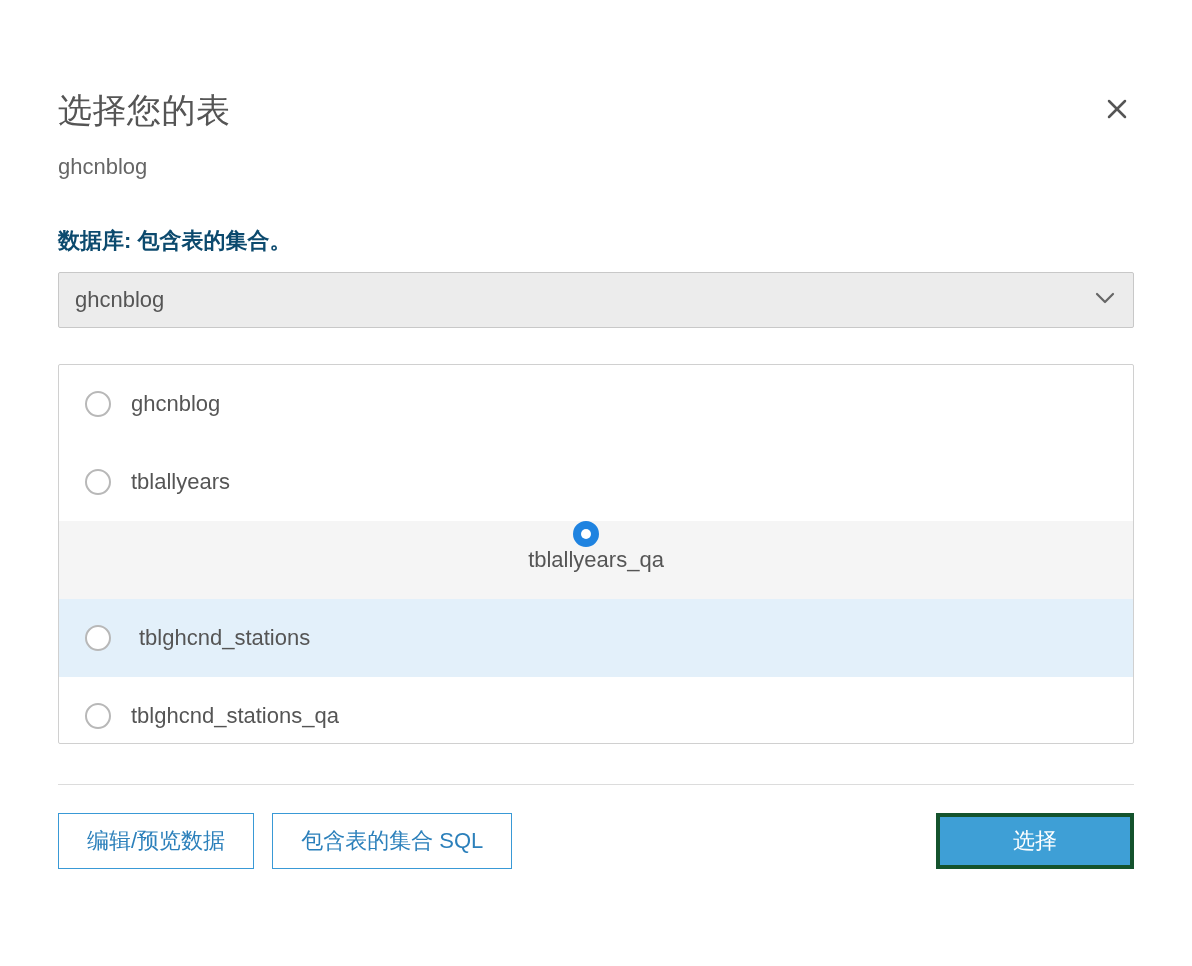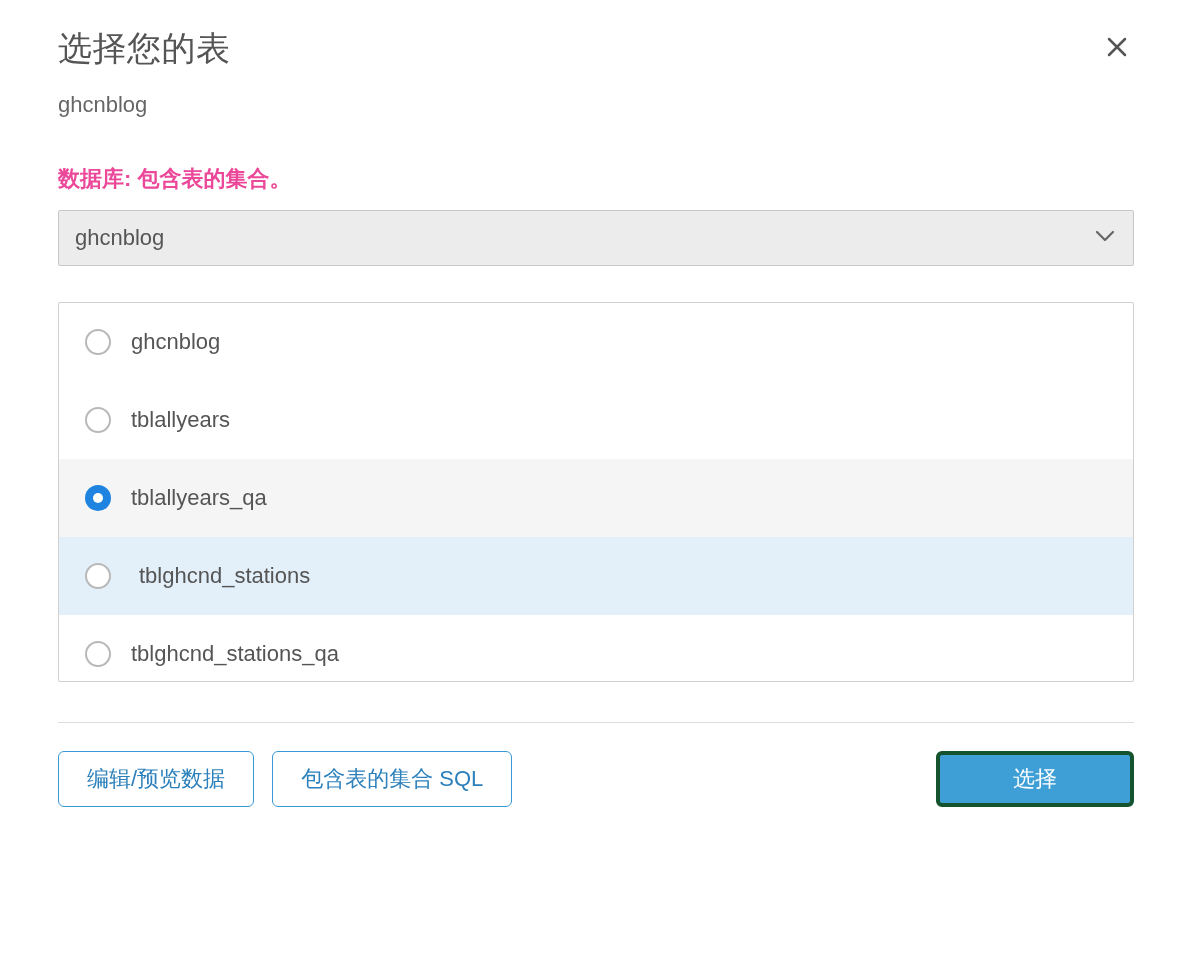--- a/index.html
+++ b/index.html
@@ -5,21 +5,21 @@
   * { box-sizing: border-box; }
   html, body { margin: 0; padding: 0; }
   body {
     font-family: -apple-system, BlinkMacSystemFont, "Segoe UI", Helvetica, Arial, sans-serif;
     background: #ffffff;
     color: #333333;
     width: 1192px;
     height: 966px;
   }
   .dialog {
-    padding: 26px 58px 0 58px;
+    padding: 88px 58px 0 58px;
   }
   .dialog-header {
     display: flex;
     justify-content: space-between;
     align-items: flex-start;
   }
   .dialog-title {
     font-size: 34px;
     font-weight: 400;
     color: #555555;
@@ -33,21 +33,21 @@
   }
   .close-btn svg { display: block; }
   .dialog-subtitle {
     font-size: 22px;
     color: #666666;
     margin: 0 0 46px 0;
   }
   .section-label {
     font-size: 22px;
     font-weight: 600;
-    color: #ec4899;
+    color: #0c4a6e;
     margin: 0 0 16px 0;
   }
   .select-wrap {
     position: relative;
     width: 100%;
     margin-bottom: 36px;
   }
   .select {
     width: 100%;
     height: 56px;
@@ -74,21 +74,21 @@
     height: 380px;
     overflow: hidden;
   }
   .table-row {
     display: flex;
     align-items: center;
     height: 78px;
     padding: 0 26px;
     cursor: pointer;
   }
-  .table-row.selected { background: #f5f5f5; }
+  .table-row.selected { background: #f5f5f5; flex-direction: column; }
   .table-row.hover { background: #e3f0fa; gap: 8px; }
   .radio {
     width: 26px;
     height: 26px;
     border: 2px solid #b8b8b8;
     border-radius: 50%;
     margin-right: 20px;
     flex: 0 0 auto;
     position: relative;
     background: #ffffff;
@@ -119,21 +119,21 @@
   .footer {
     display: flex;
     align-items: center;
     gap: 18px;
   }
   .btn {
     height: 56px;
     min-width: 120px;
     padding: 0 28px;
     font-size: 22px;
-    border-radius: 6px;
+    border-radius: 0;
     cursor: pointer;
     display: inline-flex;
     align-items: center;
     justify-content: center;
     white-space: nowrap;
   }
   .btn-outline {
     background: #ffffff;
     border: 1px solid #3999d6;
     color: #2c80bb;

